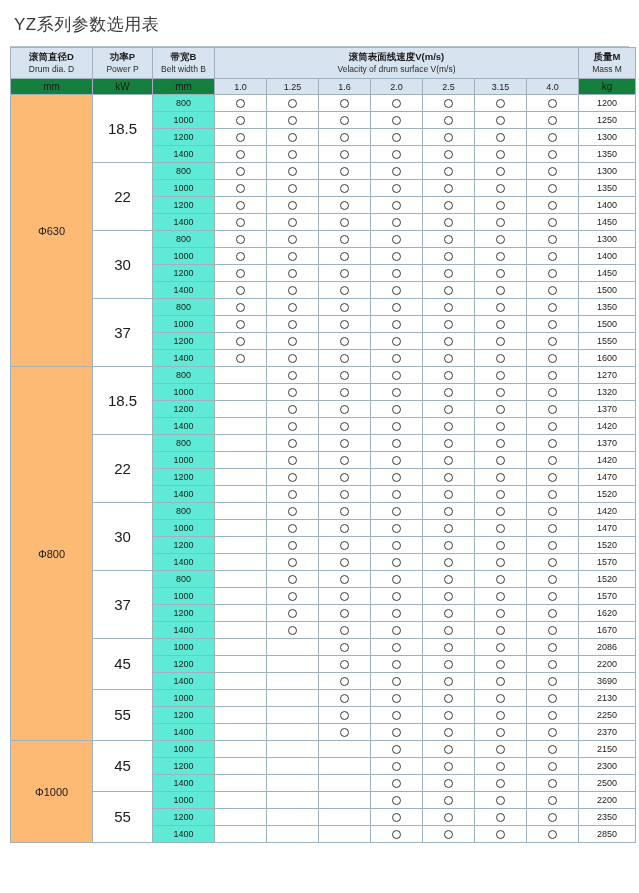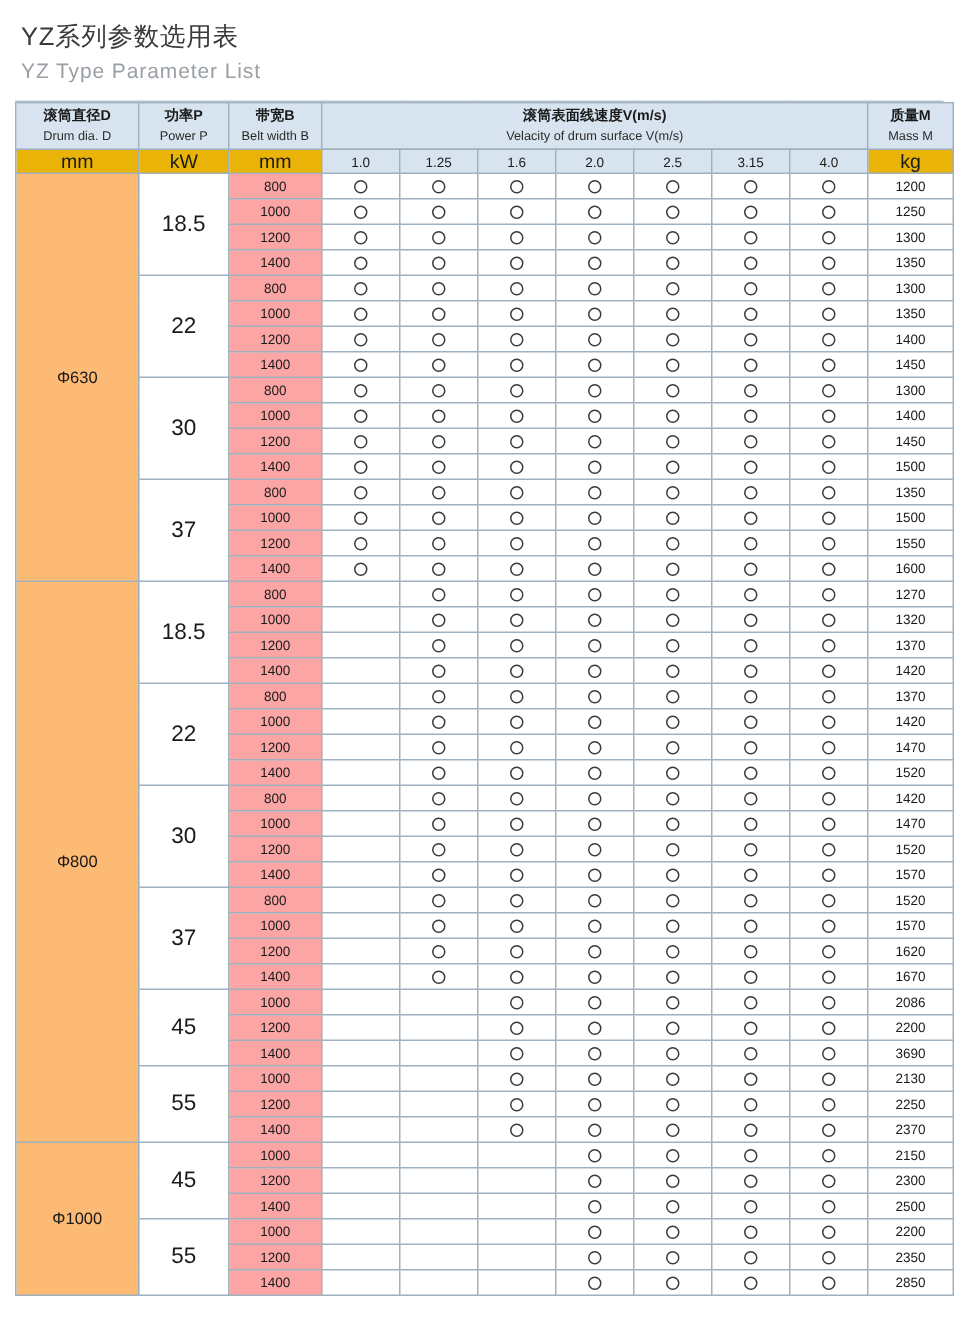--- a/index.html
+++ b/index.html
@@ -47,29 +47,29 @@
   }
   .hdr{
     background:#d7e4ef;
     height:auto;
     padding:3px 1px;
     font-size:9px;
     line-height:12px;
   }
   .hdr .cn{display:block;font-size:9.5px;color:#1a1a1a;font-weight:bold;}
   .hdr .en{display:block;font-size:8.5px;color:#2a2a2a;}
-  .unit{background:#eab308;height:15px;font-size:13px;}
+  .unit{background:#15803d;height:15px;font-size:10px;}
   .vhdr{background:#d7e4ef;height:15px;font-size:9px;}
 
   .diam{
     font-size:11px;
     background:#fdba74;
   }
   .pw{font-size:15px;margin-left:16px;}
-  .bw{font-size:9px;background:#fca5a5;}
+  .bw{font-size:9px;background:#5eead4;}
   .mass{font-size:9px;}
   .cell-v{font-size:9px;}
   .dot{
     display:inline-block;
     width:7px;height:7px;
     border:1px solid #3b3b3b;
     border-radius:50%;
     background:#ffffff;
     vertical-align:middle;
   }
@@ -82,21 +82,20 @@
 
   .grp-top td{border-top:1px solid #5d6b77;}
 </style>
 </head>
 <body>
 
 <div class="page">
 
   <div class="header">
     <div class="title-cn">YZ系列参数选用表</div>
-    <div class="title-en">YZ Type Parameter List</div>
   </div>
   <div class="header-rule"></div>
 
   <div class="tbl-wrap">
     <table>
       <colgroup>
         <col class="c-d">
           <col class="c-p">
           <col class="c-b">
         <col class="c-v">

